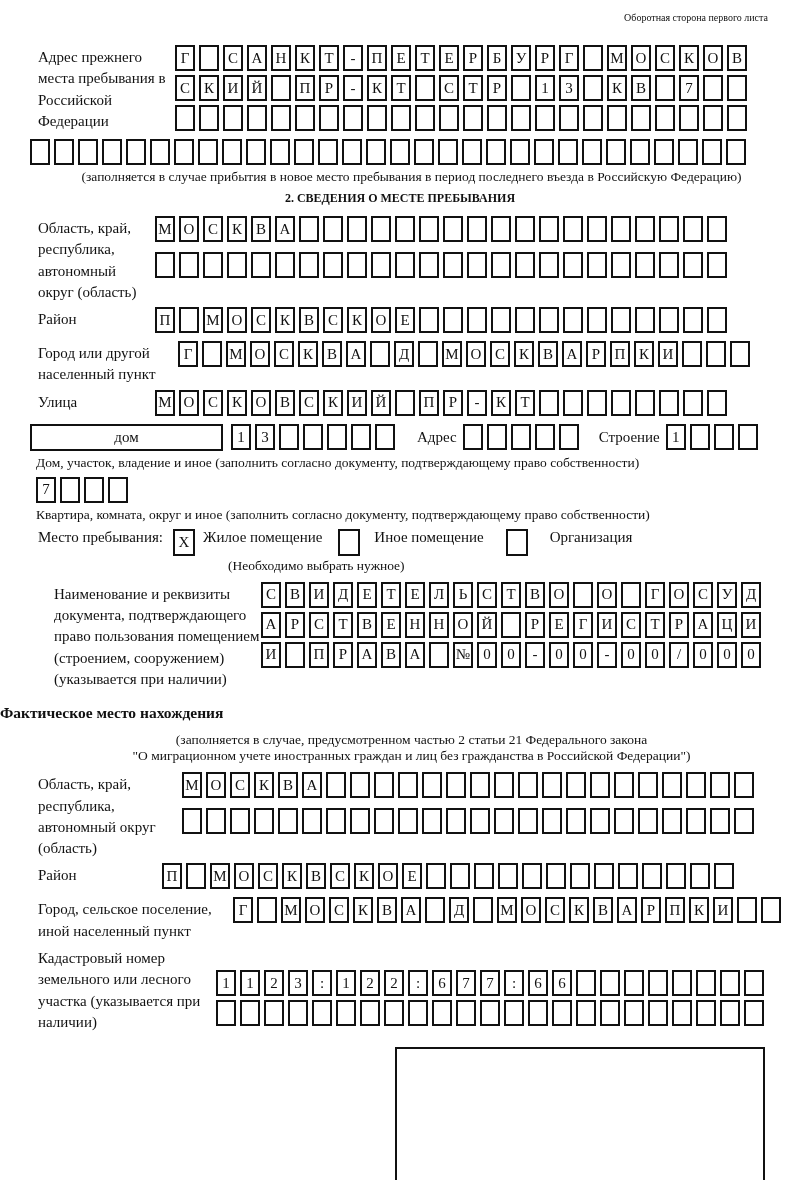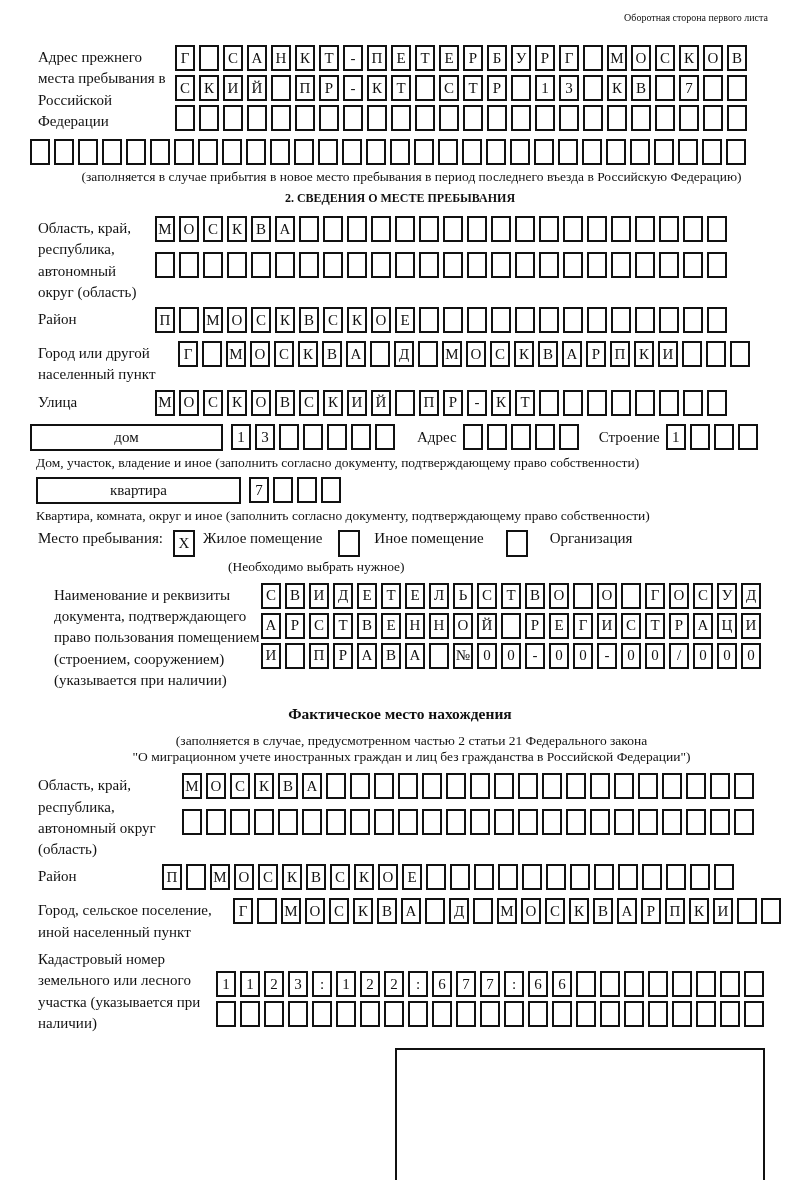--- a/index.html
+++ b/index.html
@@ -24,21 +24,21 @@
     border: 2px solid #111; margin-right: 4px;
     font-size: 15px; line-height: 1;
   }
   .fullrow { padding-left: 30px; }
 
   .note { font-size: 13.5px; margin-left: 23px; }
   .note.center { text-align: center; }
   .note.indent { padding-left: 36px; }
 
   .sec-title { text-align: center; font-weight: bold; font-size: 12px; margin: 6px 0 10px 0; }
-  .sub-title { text-align: center; font-weight: bold; font-size: 15.5px; margin: 14px 0 10px 0; }
+  .sub-title { font-weight: bold; font-size: 15.5px; margin: 14px 0 10px 0; }
 
   .widebox {
     border: 2px solid #111; height: 27px;
     display: inline-flex; align-items: center; justify-content: center;
     font-size: 15px; flex: 0 0 auto;
   }
   .inline-label { padding-top: 4px; font-size: 15px; }
 
   .checkbox {
     display: inline-flex; align-items: center; justify-content: center;
@@ -347,21 +347,20 @@
   <div class="cellrow" style="margin-bottom:0;">
       <span class="cell">1</span>
       <span class="cell"></span>
       <span class="cell"></span>
       <span class="cell"></span>
     </div>
 </div>
 <div class="note indent" style="margin:2px 0 6px 0;">Дом, участок, владение и иное (заполнить согласно документу, подтверждающему право собственности)</div>
 
 <div class="flexrow" style="padding-left:36px; align-items:center;">
-  <div class="widebox" style="width:205px; margin-right:8px;">квартира</div>
   <div class="cellrow" style="margin-bottom:0;">
       <span class="cell">7</span>
       <span class="cell"></span>
       <span class="cell"></span>
       <span class="cell"></span>
     </div>
 </div>
 <div class="note indent" style="margin:2px 0 6px 0;">Квартира, комната, округ и иное (заполнить согласно документу, подтверждающему право собственности)</div>
 
 <div class="stay-row">

